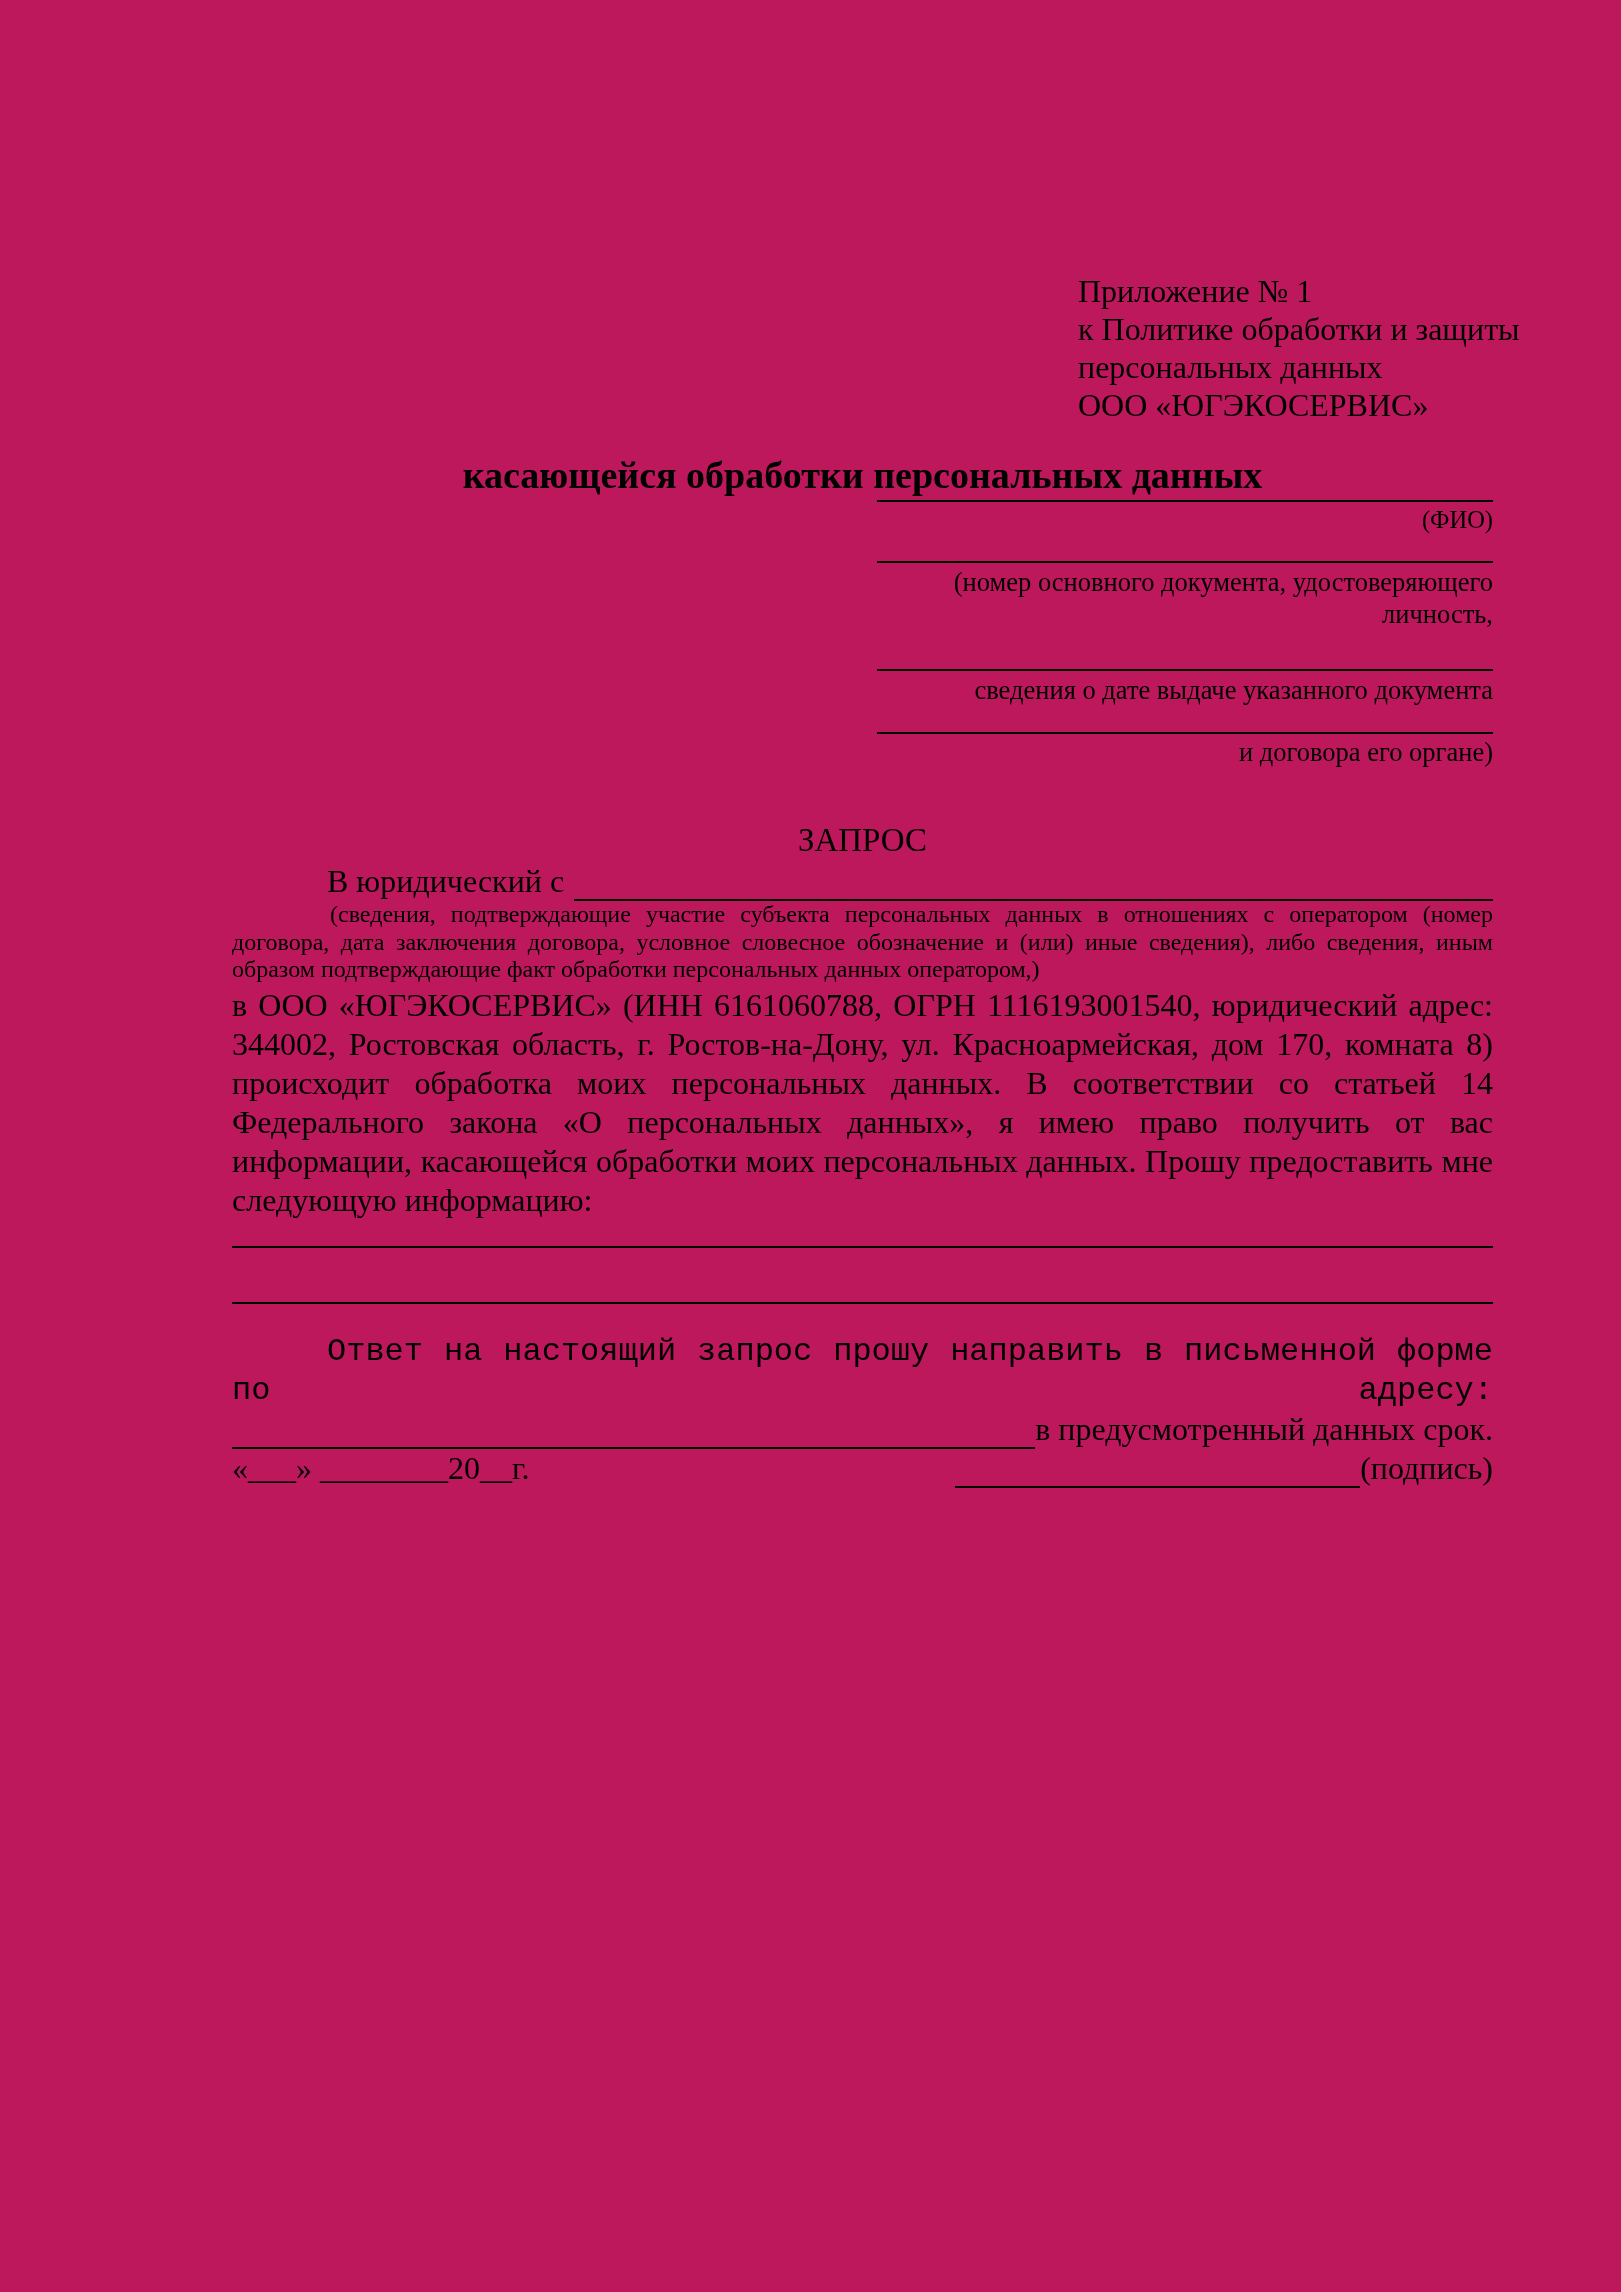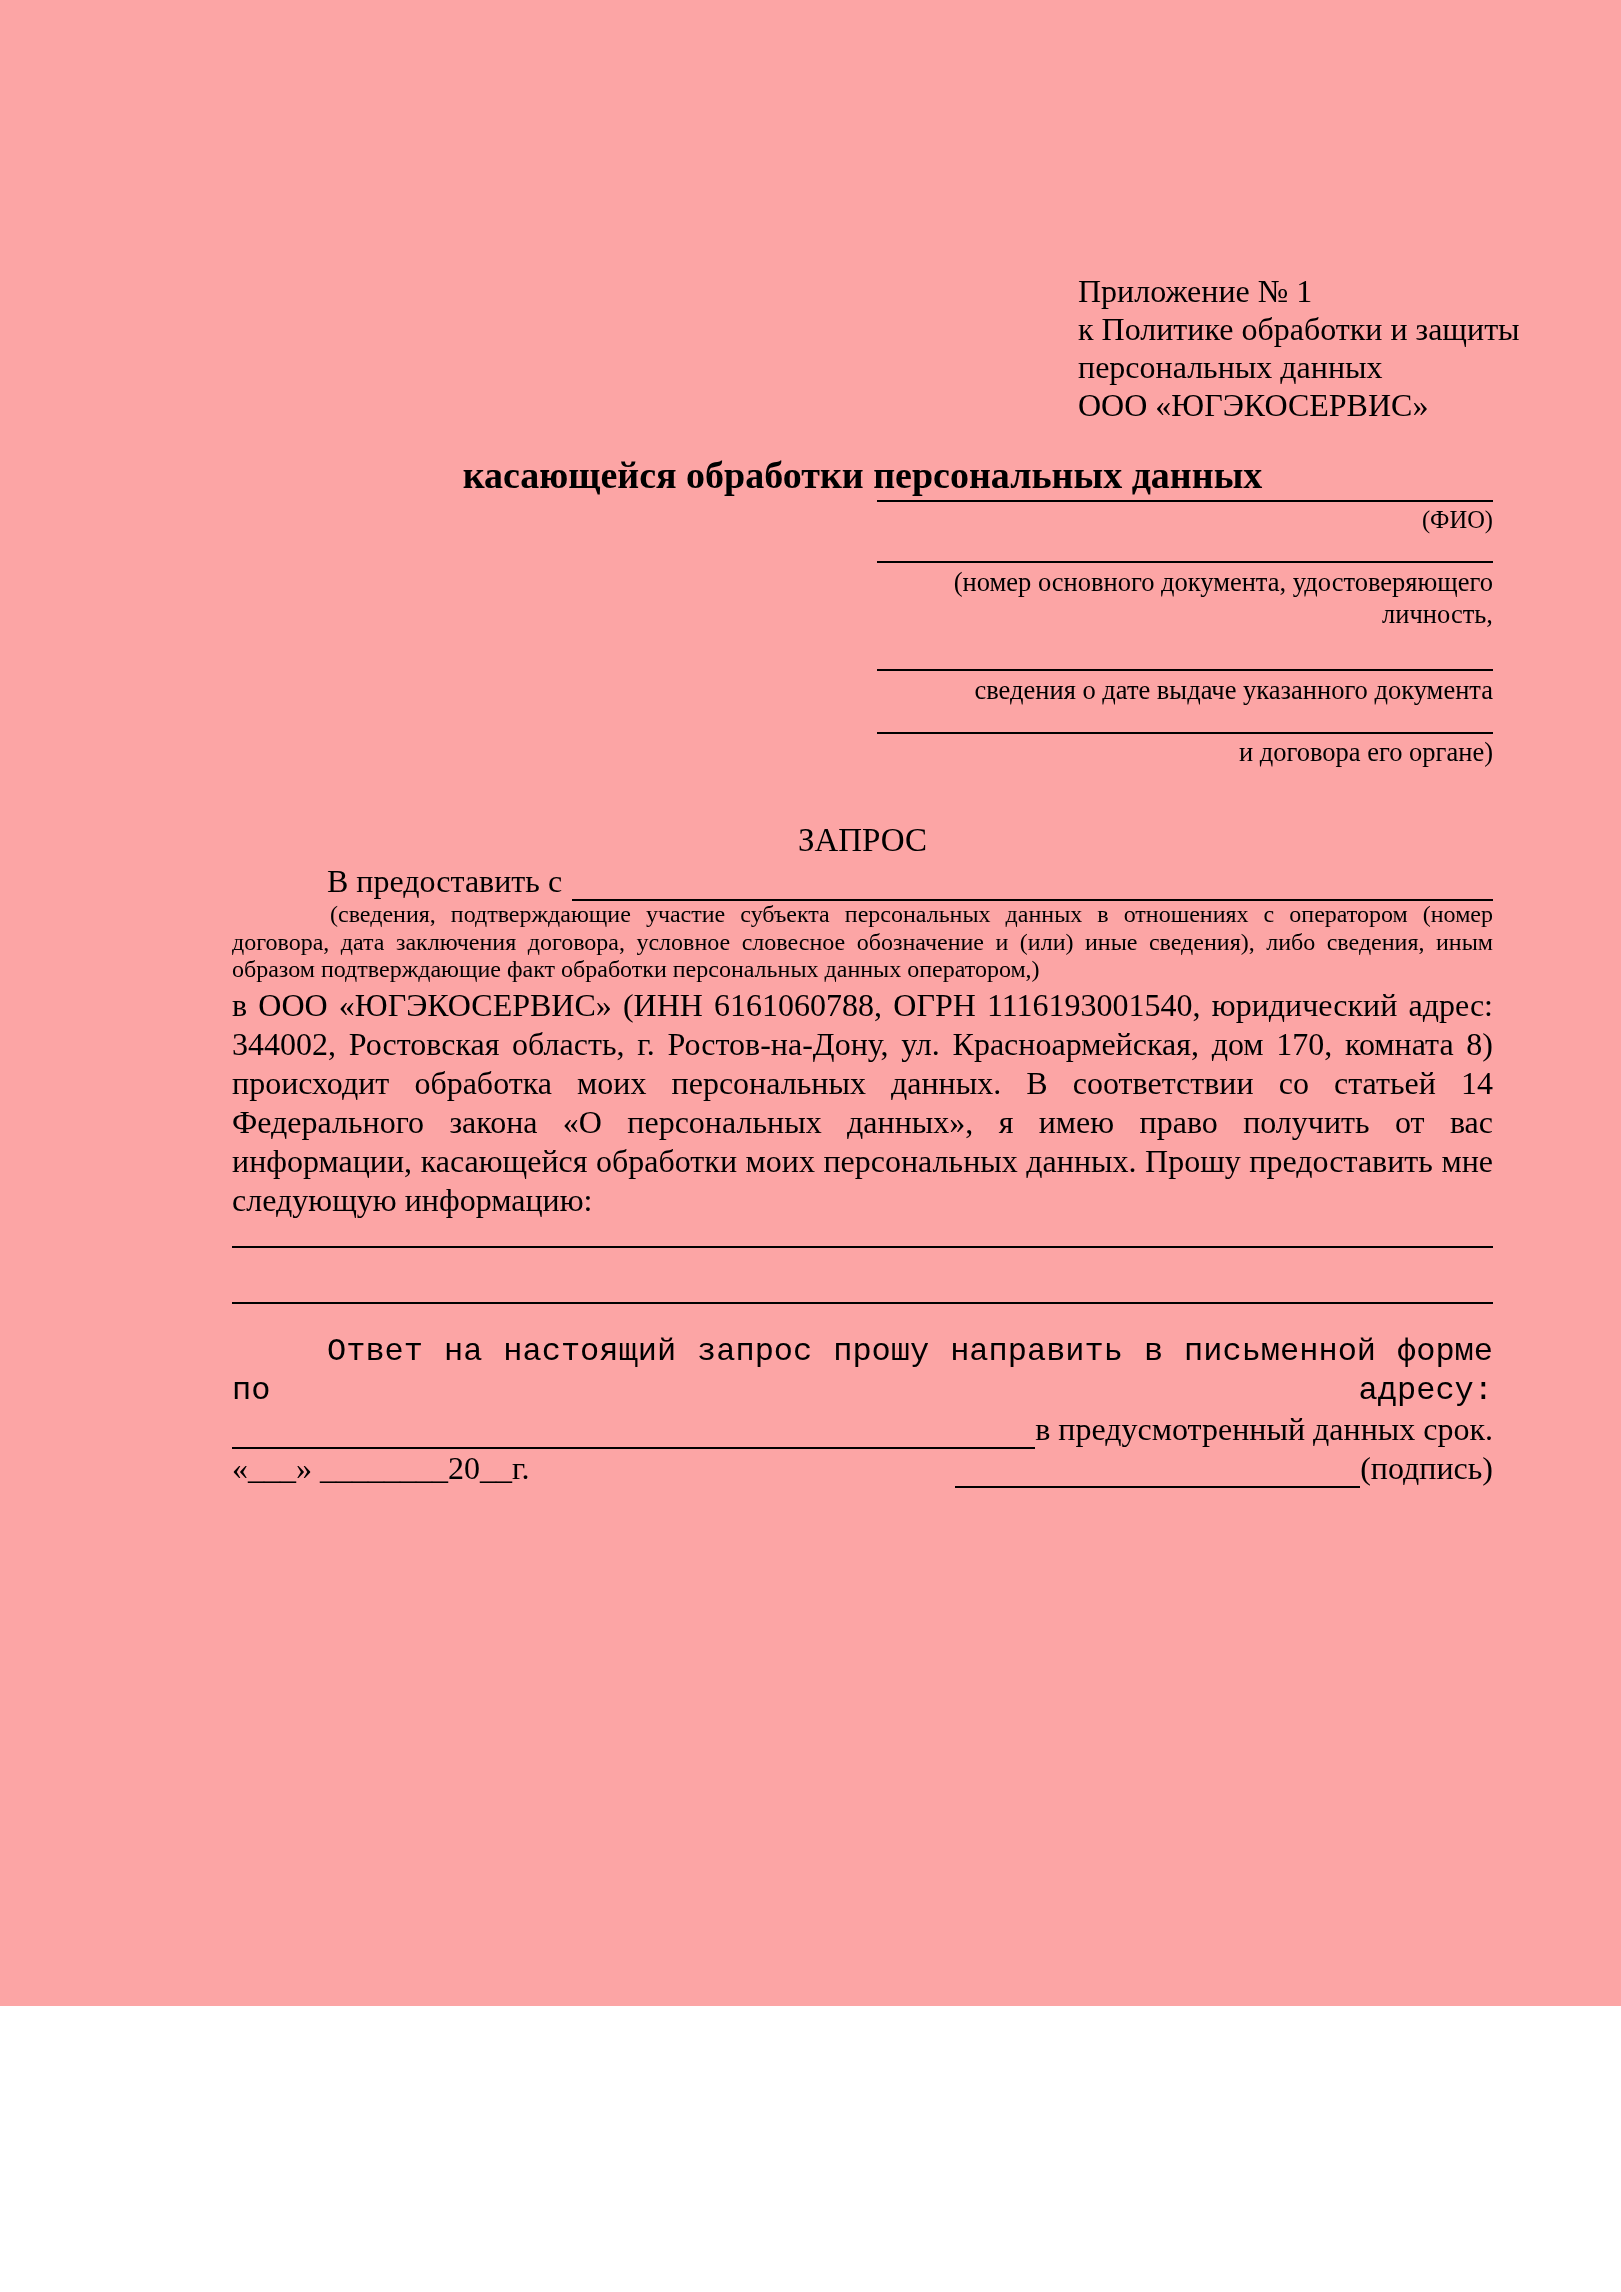--- a/index.html
+++ b/index.html
@@ -1,21 +1,21 @@
 <!DOCTYPE html>
 <html><head>
 <meta charset="utf-8">
 <style>
   * { margin: 0; padding: 0; box-sizing: border-box; }
   html, body { background: #ffffff; }
   .page {
     position: relative;
     width: 1621px;
-    height: 2006px;
-    background: #fca5a5;
+    height: 2292px;
+    background: #be185d;
     color: #000000;
     font-family: "Liberation Serif", "DejaVu Serif", serif;
     overflow: hidden;
   }
   .content {
     padding: 272px 128px 0 232px; 
   }
   
   .appendix {
     margin-left: 846px;
@@ -140,21 +140,21 @@
       <div class="rule r3"></div>
       <div class="cap">сведения о дате выдаче указанного документа</div>
 
       <div class="rule r4"></div>
       <div class="cap">и договора его органе)</div>
     </div>
 
     <div class="request-heading">ЗАПРОС</div>
 
     <div class="intro-row">
-      <span class="lead">В предоставить с</span>
+      <span class="lead">В юридический с</span>
       <span class="fill"></span>
     </div>
 
     <div class="note">(сведения, подтверждающие участие субъекта персональных данных в отношениях с оператором (номер договора, дата заключения договора, условное словесное обозначение и (или) иные сведения), либо сведения, иным образом подтверждающие факт обработки персональных данных оператором,)</div>
 
     <div class="body-par">в ООО «ЮГЭКОСЕРВИС» (ИНН 6161060788, ОГРН 1116193001540, юридический адрес: 344002, Ростовская область, г. Ростов-на-Дону, ул. Красноармейская, дом 170, комната 8) происходит обработка моих персональных данных. В соответствии со статьей 14 Федерального закона «О персональных данных», я имею право получить от вас информации, касающейся обработки моих персональных данных. Прошу предоставить мне следующую информацию:</div>
 
     <div class="blank-rule b1"></div>
     <div class="blank-rule b2"></div>
 

